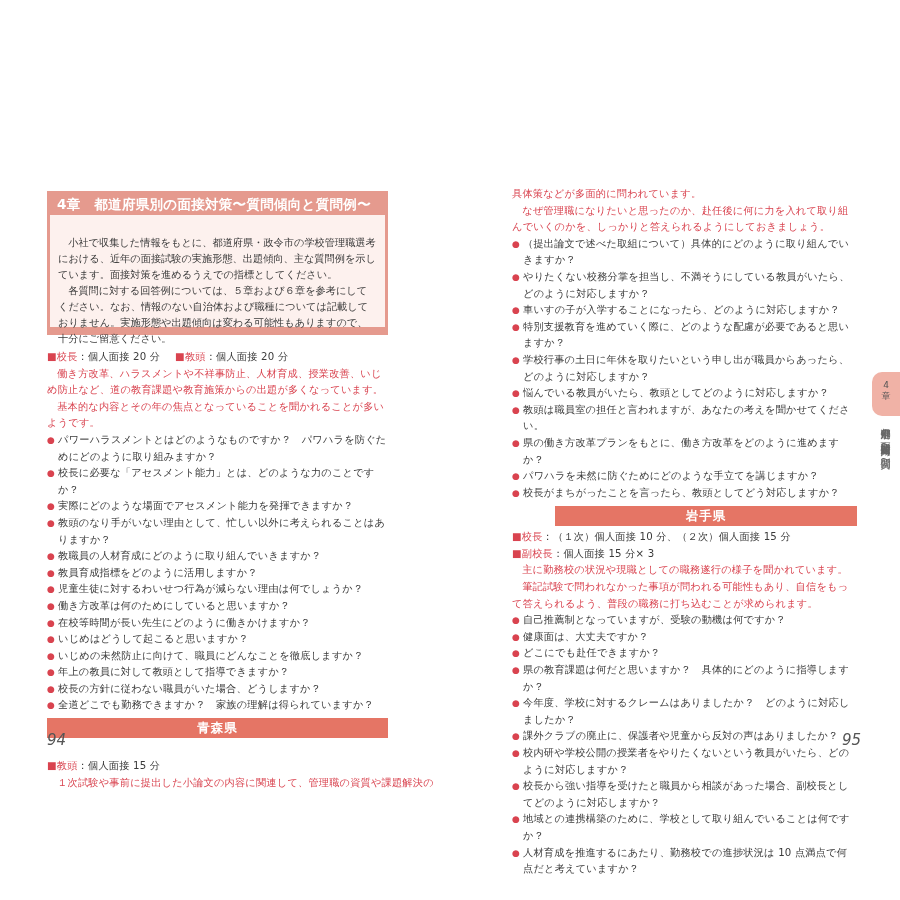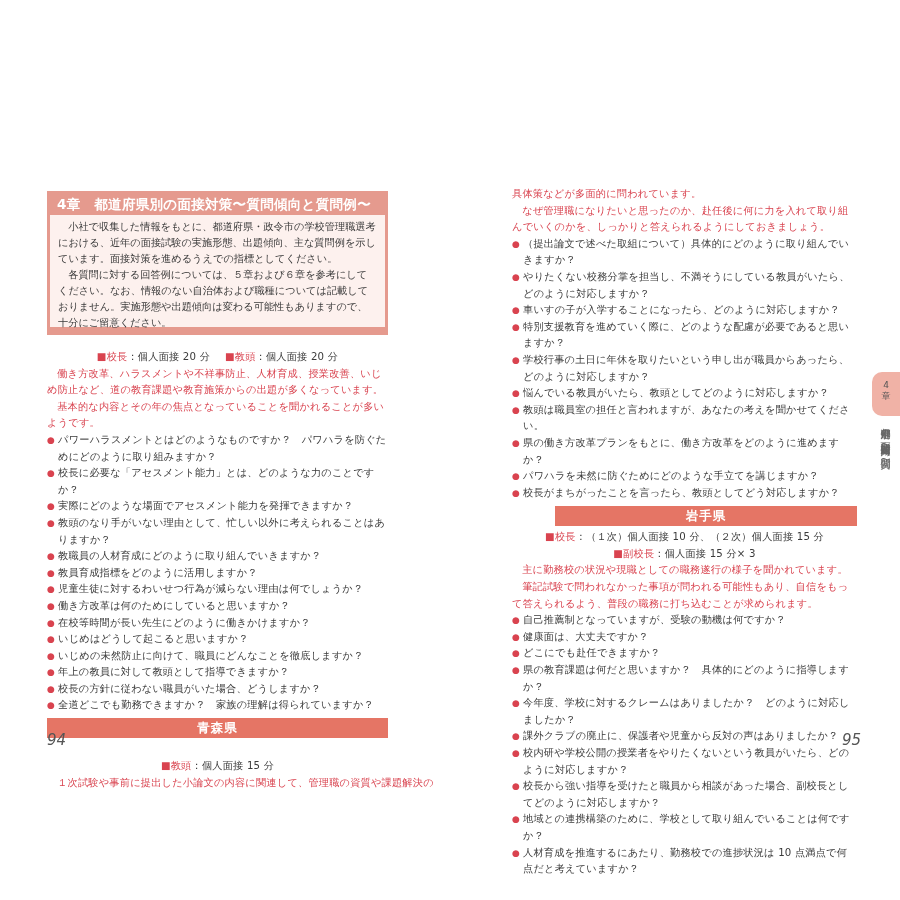--- a/index.html
+++ b/index.html
@@ -7,25 +7,25 @@
          font-family:"DejaVu Sans", "Liberation Sans", sans-serif; color:#3a3a3a; }
   .page { position:absolute; top:0; }
   .left-page { left:47px; width:341px; }
   .right-page { left:512px; width:345px; }
   .txt { font-size:10.2px; line-height:16.6px; letter-spacing:0.2px; }
   .red { color:#d9434f; }
   .intro-box { position:absolute; left:47px; top:191px; width:341px; height:144px;
                background:#e59a8e; box-sizing:border-box; padding:3px; }
   .intro-title { color:#fff; font-weight:bold; font-size:13.5px; height:21px; line-height:21px;
                  padding-left:7px; letter-spacing:0.3px; }
-  .intro-body { background:#fdf1ee; height:112px; box-sizing:border-box; padding:4px 8px; }
+  .intro-body { background:#fdf1ee; height:112px; box-sizing:border-box; padding:20px 8px; }
   .intro-body p { margin:0; text-indent:1em; font-size:10.2px; line-height:16px; color:#3a3a3a; }
   .section-bar { background:#e57565; color:#fff; font-weight:bold; font-size:12.5px;
                  text-align:center; height:20px; line-height:20px; letter-spacing:1px; }
-  .meta { margin:0;text-align:center; }
+  .meta { margin:0; }
   .sq { color:#d9434f; }
   .role { color:#d9434f; }
   .para { margin:0; text-indent:1em; }
   .para.noindent { text-indent:0; }
   ul.qs { list-style:none; margin:0; padding:0; }
   ul.qs li { position:relative; padding-left:11px; }
   ul.qs li .bullet { position:absolute; left:0; top:0; color:#d9434f; font-size:9px; }
   .pageno { position:absolute; font-size:15px; font-style:italic; color:#555; }
   .side-tab { position:absolute; left:872px; top:372px; width:28px; height:44px;
               background:#f0b2a6; border-radius:10px 0 0 10px; text-align:center;

